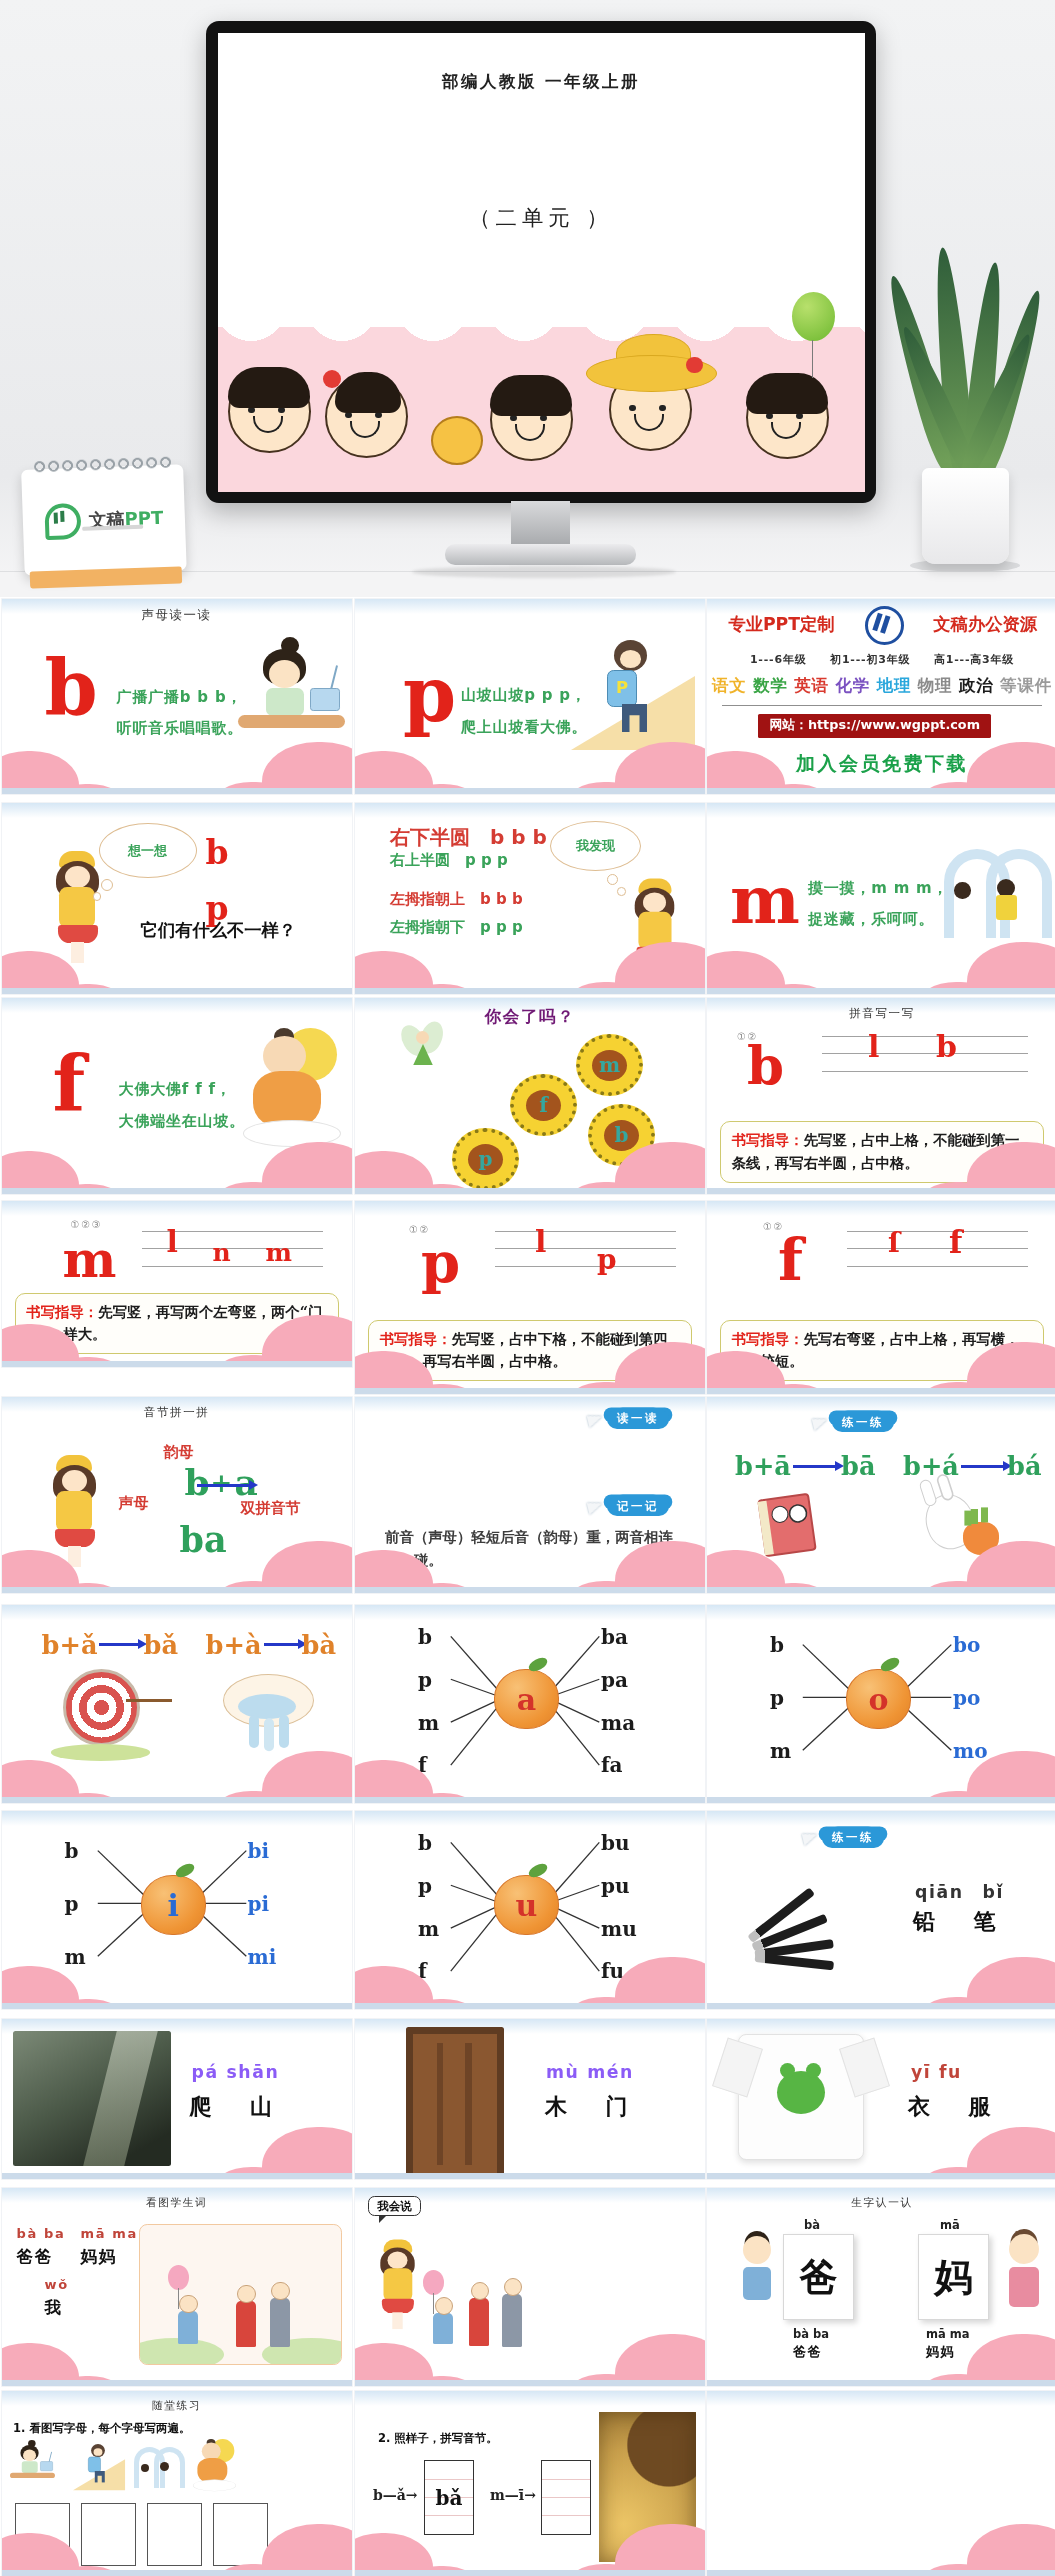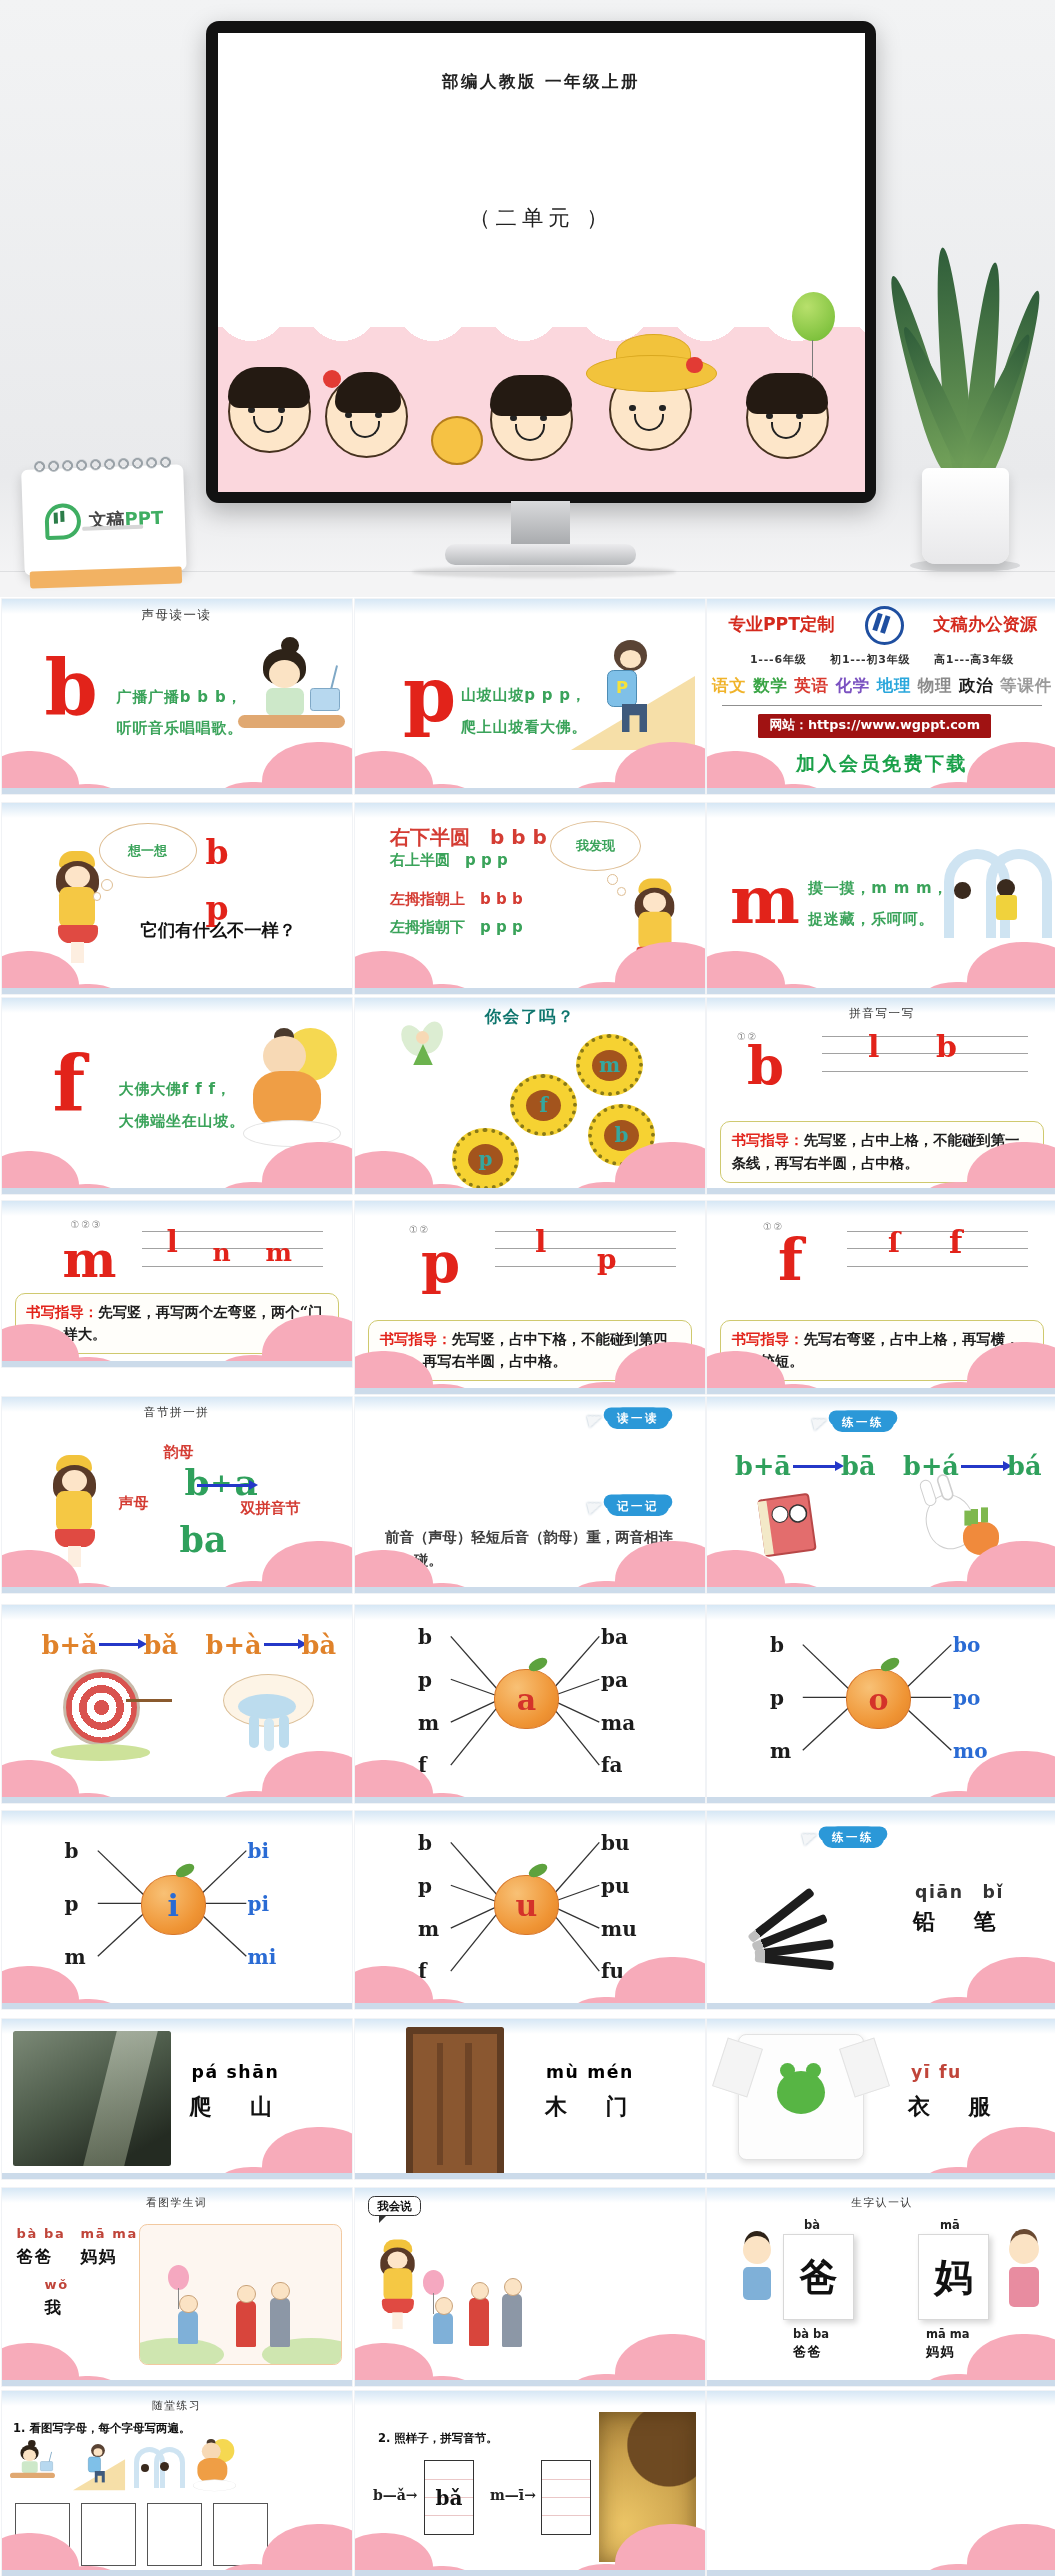--- a/index.html
+++ b/index.html
@@ -74,21 +74,21 @@
   .barrow::after{content:"";position:absolute;right:-8.2px;top:-4.1px;border-left:9px solid #2438c8;border-top:5px solid transparent;border-bottom:5px solid transparent}
   .formG{position:absolute;font-family:"DejaVu Serif",serif;font-weight:bold;font-size:25.6px;color:#2fa05c}
   .formO{position:absolute;font-family:"DejaVu Serif",serif;font-weight:bold;font-size:25.6px;color:#e0822a}
   .sp-l{position:absolute;left:63px;font:bold 20px "DejaVu Serif",serif;color:#1c1c1c}
   .sp-r{position:absolute;left:246px;font:bold 20px "DejaVu Serif",serif;color:#1c1c1c}
   .sp-r.blue{color:#2a6bd4}
   .apple{position:absolute;left:139px;top:64px;width:63px;height:58px;background:radial-gradient(circle at 35% 30%,#f8c176,#ef9434 65%,#e07f25);border-radius:48%;border:1.6px solid #d8772b;display:flex;align-items:center;justify-content:center}
   .apple .leafa{position:absolute;top:-10.7px;left:33px;width:20px;height:10.7px;background:#5da23e;border-radius:50%;transform:rotate(-28deg)}
   .aletter{font:bold 30px "DejaVu Serif",serif;color:#d4332a}
   .aletter.blue{color:#2a6bd4}
-  .pyG{position:absolute;font-weight:bold;font-size:17.3px;color:#000000;letter-spacing:1.6px}
+  .pyG{position:absolute;font-weight:bold;font-size:17.3px;color:#8b5cf6;letter-spacing:1.6px}
   .pyR{position:absolute;font-weight:bold;font-size:17.3px;color:#c0453a;letter-spacing:1.6px}
   .cnB{position:absolute;font-weight:bold;font-size:22px;color:#111;letter-spacing:8.2px}
   .sbub{position:absolute;background:#fff;border:1.6px solid #333;border-radius:6.6px;padding:1.6px 8.2px;font-weight:bold;font-size:11.5px;color:#111}
   .sbub::after{content:"";position:absolute;left:10px;bottom:-7.4px;border-top:7.4px solid #333;border-right:7.4px solid transparent}
   .ccard{position:absolute;width:69px;height:84px;background:#fff;border:0.8px solid #d8d8d8;box-shadow:2.5px 3.3px 5.8px rgba(0,0,0,.16);display:flex;align-items:center;justify-content:center;font-size:38px;color:#111;font-weight:bold;font-family:"DejaVu Serif",serif}
   .smallpy{position:absolute;font-size:11.5px;color:#222;font-weight:bold}
   .smallcn{position:absolute;font-size:13px;color:#111;font-weight:bold;letter-spacing:1.6px}
   .wbox{position:absolute;width:53px;height:61px;border:1.6px solid #555;background:#fff}
   .exbox{position:absolute;width:48px;height:73px;border:1.6px solid #333;background:
     linear-gradient(#e5b9b9,#e5b9b9) 0 18px/100% 0.8px no-repeat,
@@ -359,21 +359,21 @@
       <div class="brobe"></div>
       <div class="bcloud"></div>
   </div>
   <div class="cl"></div>
     <div class="cr"></div>
     <div class="bot"></div>
 </div>
 
 <div class="slide" id="s3quiz" style="left:355px;top:998px;height:196px">
   <div class="sky"></div>
-  <div class="stitle" style="color:#0f766e;font-weight:bold;font-size:16.5px">你会了吗？</div>
+  <div class="stitle" style="color:#701a75;font-weight:bold;font-size:16.5px">你会了吗？</div>
   <div>
     <div class="abs" style="left:48px;top:26px;width:21.4px;height:33px;background:#dcedd2;border-radius:50%;transform:rotate(-30deg)"></div>
     <div class="abs" style="left:66px;top:23px;width:21.4px;height:33px;background:#dcedd2;border-radius:50%;transform:rotate(20deg)"></div>
     <div class="abs" style="left:61px;top:33px;width:13px;height:13px;background:#f7d9b5;border-radius:50%"></div>
     <div class="abs" style="left:58px;top:46px;width:20px;height:21.4px;background:#6cb34e;clip-path:polygon(50% 0,100% 100%,0 100%)"></div>
   </div>
   <div class="flower" style="left:221px;top:36px">
       <span class="flet">m</span>
     </div>
   <div class="flower" style="left:155px;top:76px">

